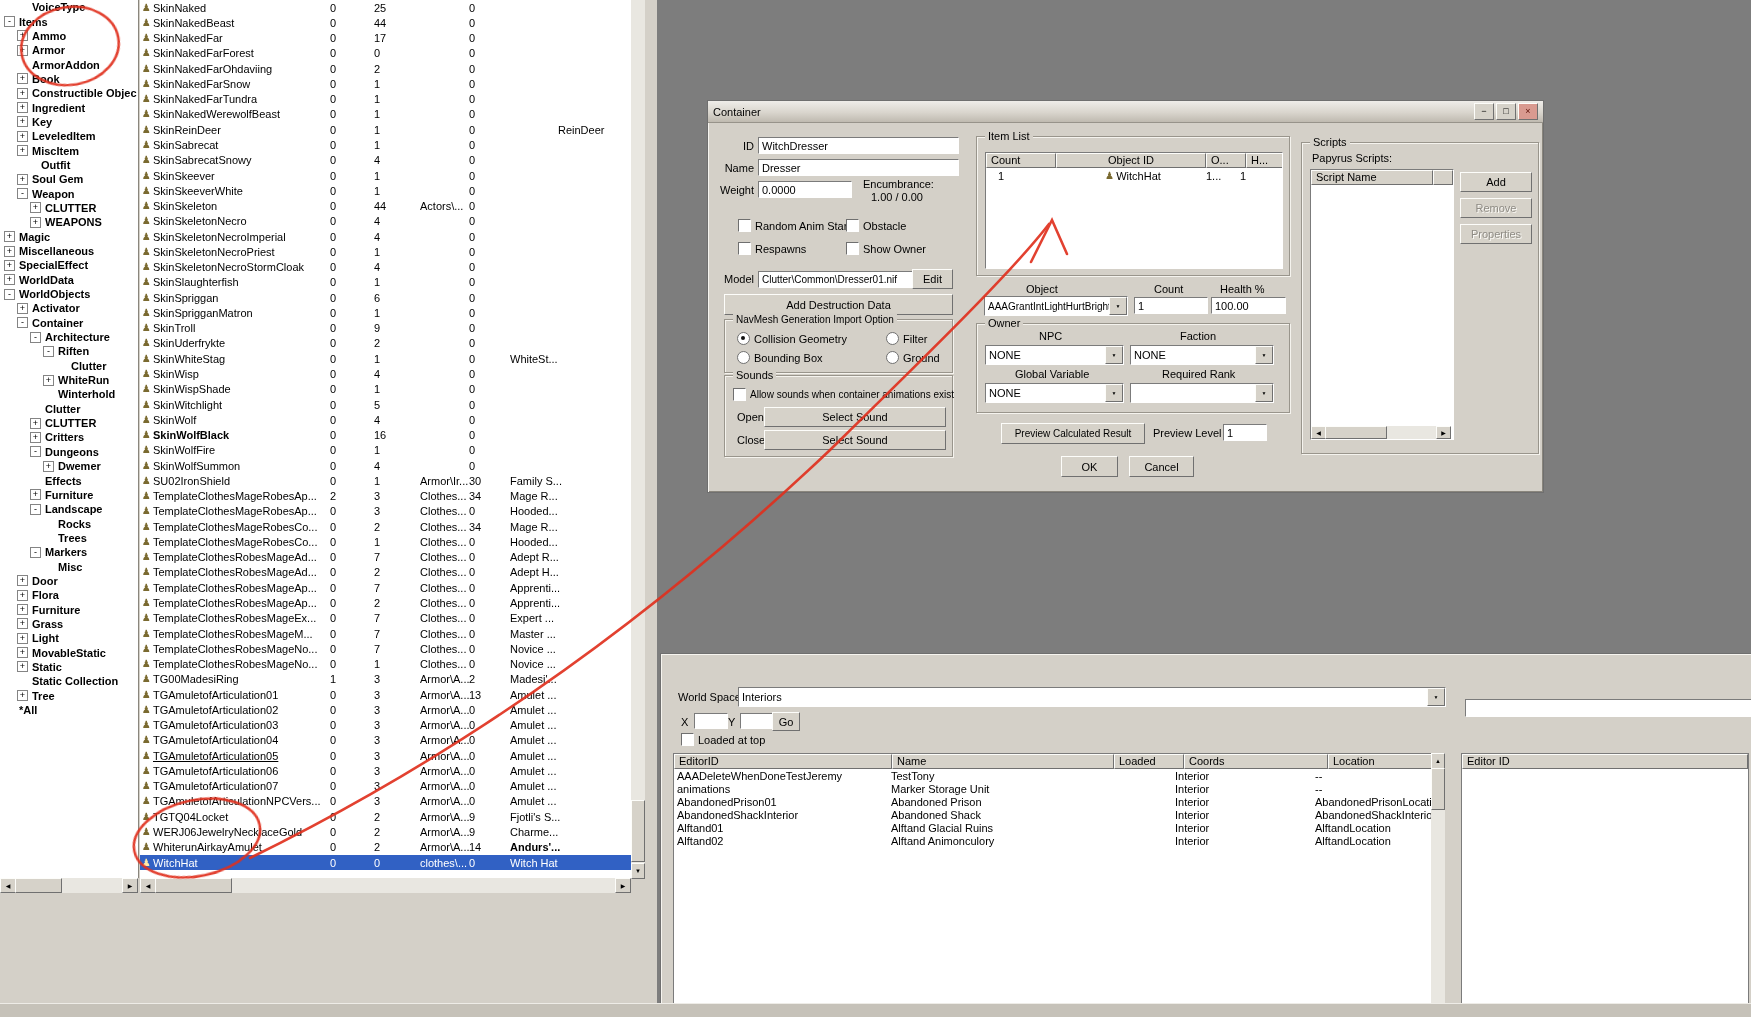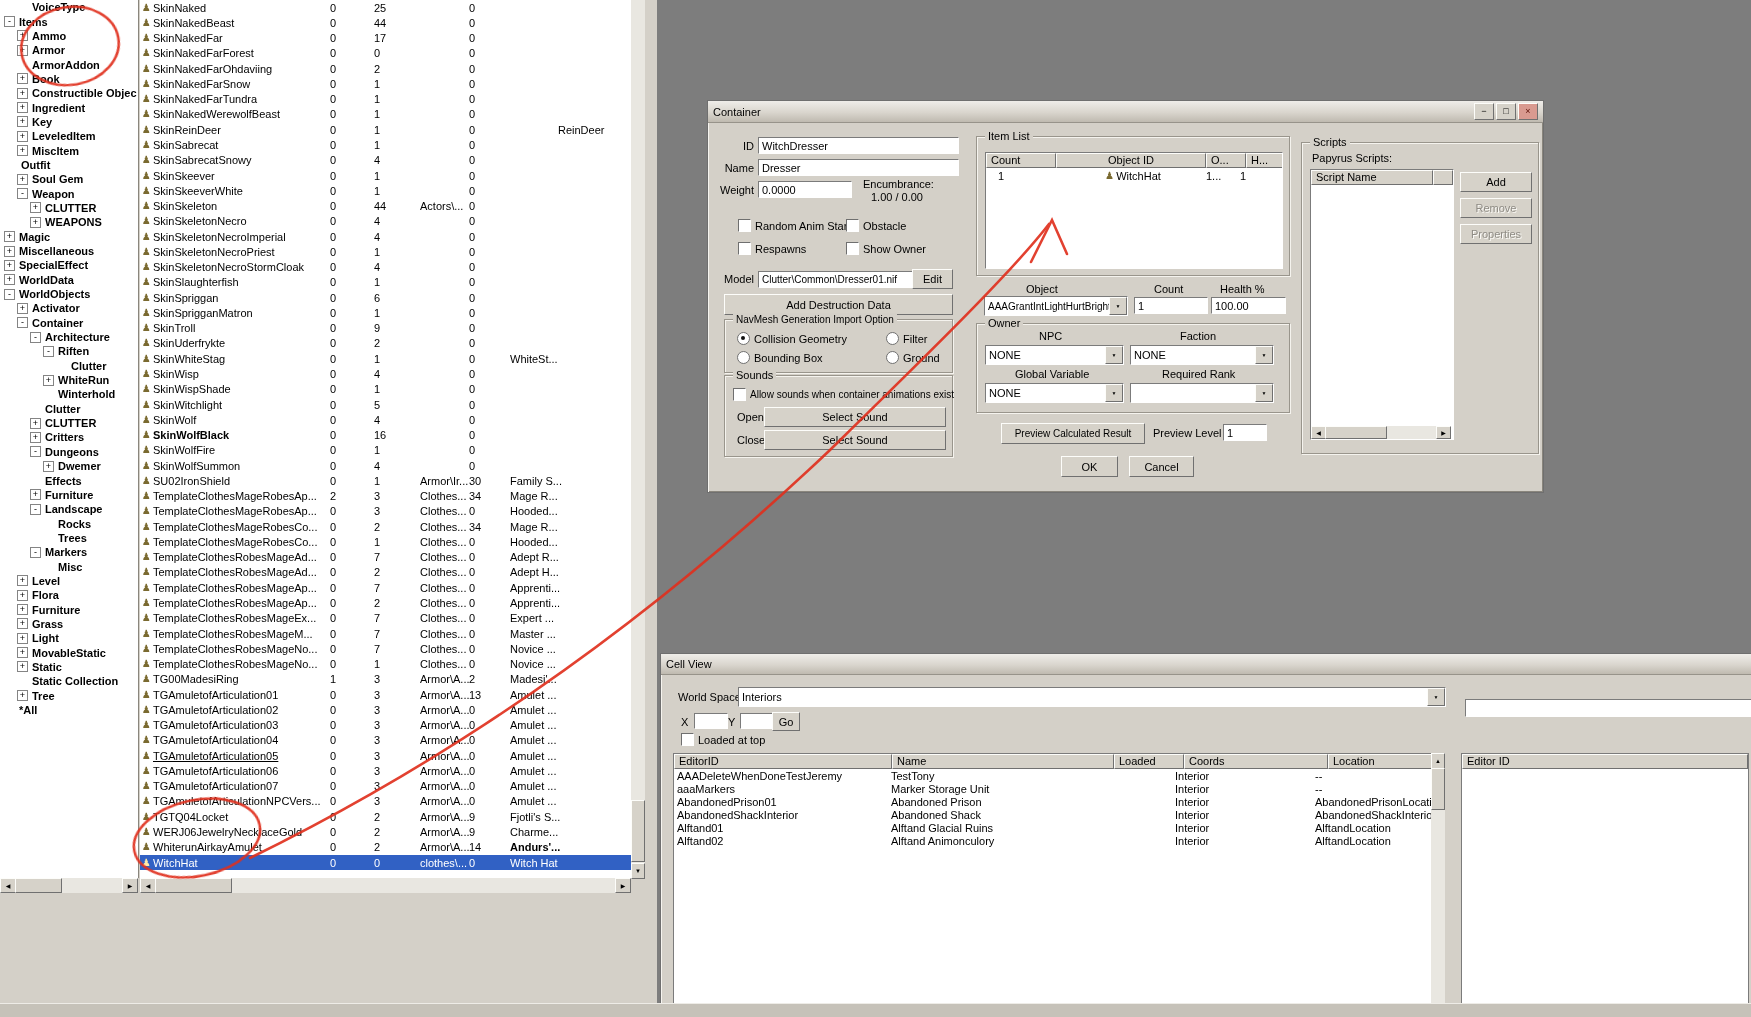--- a/index.html
+++ b/index.html
@@ -110,21 +110,21 @@
           <span class="tree-label">Key</span>
         </div>
         <div class="tree-row" style="padding-left: 17px;">
           <span class="expander">+</span>
           <span class="tree-label">LeveledItem</span>
         </div>
         <div class="tree-row" style="padding-left: 17px;">
           <span class="expander">+</span>
           <span class="tree-label">MiscItem</span>
         </div>
-        <div class="tree-row" style="padding-left: 6px;">
+        <div class="tree-row" style="padding-left: 26px;">
           <span class="exp-spacer"></span>
           <span class="tree-label">Outfit</span>
         </div>
         <div class="tree-row" style="padding-left: 17px;">
           <span class="expander">+</span>
           <span class="tree-label">Soul Gem</span>
         </div>
         <div class="tree-row" style="padding-left: 17px;">
           <span class="expander">-</span>
           <span class="tree-label">Weapon</span>
@@ -228,21 +228,21 @@
         <div class="tree-row" style="padding-left: 30px;">
           <span class="expander">-</span>
           <span class="tree-label">Markers</span>
         </div>
         <div class="tree-row" style="padding-left: 43px;">
           <span class="exp-spacer"></span>
           <span class="tree-label">Misc</span>
         </div>
         <div class="tree-row" style="padding-left: 17px;">
           <span class="expander">+</span>
-          <span class="tree-label">Level</span>
+          <span class="tree-label">Door</span>
         </div>
         <div class="tree-row" style="padding-left: 17px;">
           <span class="expander">+</span>
           <span class="tree-label">Flora</span>
         </div>
         <div class="tree-row" style="padding-left: 17px;">
           <span class="expander">+</span>
           <span class="tree-label">Furniture</span>
         </div>
         <div class="tree-row" style="padding-left: 17px;">
@@ -958,23 +958,20 @@
           </div>
         </div>
         <div class="btn" style="left:158px;top:29px;width:70px;height:18px">Add</div>
         <div class="btn disabled" style="left:158px;top:55px;width:70px;height:18px">Remove</div>
         <div class="btn disabled" style="left:158px;top:81px;width:70px;height:18px">Properties</div>
       </div>
     </div>
   </div>
 
   <div class="win" style="left:660px;top:653px;width:1091px;height:364px">
-    <div class="titlebar" style="height:20px">
-      <span class="title">Cell View</span>
-    </div>
     <div class="body" style="top:20px">
       <span class="lbl" style="left:17px;top:17px">World Space</span>
       <div class="combo" style="left:77px;top:13px;width:703px;height:18px">
         <span>Interiors</span>
         <span class="arr">▼</span>
       </div>
       <div class="tb" style="left:804px;top:25px;width:282px;height:14px"></div>
 
       <span class="lbl" style="left:20px;top:42px">X</span>
       <div class="tb" style="left:33px;top:39px;width:26px;height:12px"></div>
@@ -997,21 +994,21 @@
         </div>
         <div id="cellRows">
             <div class="cv-row">
               <span class="cvc" style="width: 208px;">AAADeleteWhenDoneTestJeremy</span>
               <span class="cvc" style="width: 212px;">TestTony</span>
               <span class="cvc" style="width: 60px;"></span>
               <span class="cvc" style="width: 134px;">Interior</span>
               <span class="cvc" style="width: 144px;">--</span>
             </div>
             <div class="cv-row">
-              <span class="cvc" style="width: 208px;">aaaMarkers</span>
+              <span class="cvc" style="width: 208px;">animations</span>
               <span class="cvc" style="width: 212px;">Marker Storage Unit</span>
               <span class="cvc" style="width: 60px;"></span>
               <span class="cvc" style="width: 134px;">Interior</span>
               <span class="cvc" style="width: 144px;">--</span>
             </div>
             <div class="cv-row">
               <span class="cvc" style="width: 208px;">AbandonedPrison01</span>
               <span class="cvc" style="width: 212px;">Abandoned Prison</span>
               <span class="cvc" style="width: 60px;"></span>
               <span class="cvc" style="width: 134px;">Interior</span>

